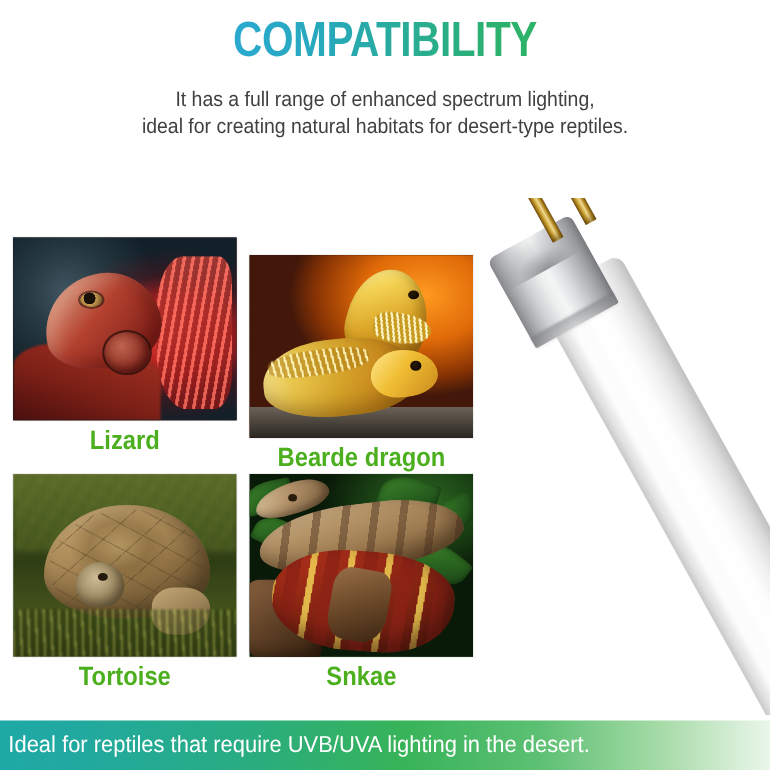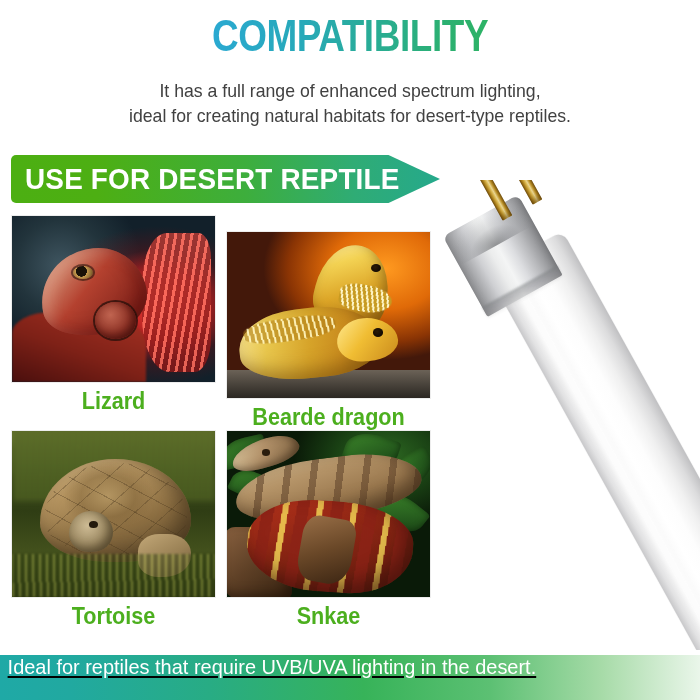--- a/index.html
+++ b/index.html
@@ -341,44 +341,40 @@
   }
   .pin.p1 { left:72px;  top:-18px; transform:rotate(-29deg); }
   .pin.p2 { left:102px; top:-34px; transform:rotate(-29deg); }
 
   
   .bottom-bar {
     position:absolute; left:0; top:655px; width:700px; height:45px;
     background:linear-gradient(90deg,
       #1FA9A6 0%, #21A9A0 10%, #28AC84 30%,
       #37B359 52%, #5CC073 70%, #A7DBA8 86%, #EAF6EA 100%);
-    display:flex; text-decoration:underline;
+    display:flex; align-items:center;
   }
   .bottom-text {
     font-family:"Liberation Sans Narrow","Liberation Sans",sans-serif;
     font-size:21px; color:#ffffff; white-space:nowrap;
     padding-left:8px; transform:scaleX(0.95); transform-origin:left center;
   }
 </style>
 </head>
 <body>
 
 <div class="page">
 
   <div class="title">COMPATIBILITY</div>
 
   <div class="subtitle">
     <div>It has a full range of enhanced spectrum lighting,</div>
     <div>ideal for creating natural habitats for desert-type reptiles.</div>
   </div>
 
-  <div class="banner-wrap">
-    <div class="banner-body"></div>
-    <div class="banner-text">USE FOR DESERT REPTILE</div>
-  </div>
 
   <div class="grid">
 
     <div class="cell c0">
       <div class="photo ph-lizard">
         <div class="lz-body"></div>
         <div class="lz-crest"></div>
         <div class="lz-head"></div>
         <div class="lz-jowl"></div>
         <div class="lz-eye"></div>

